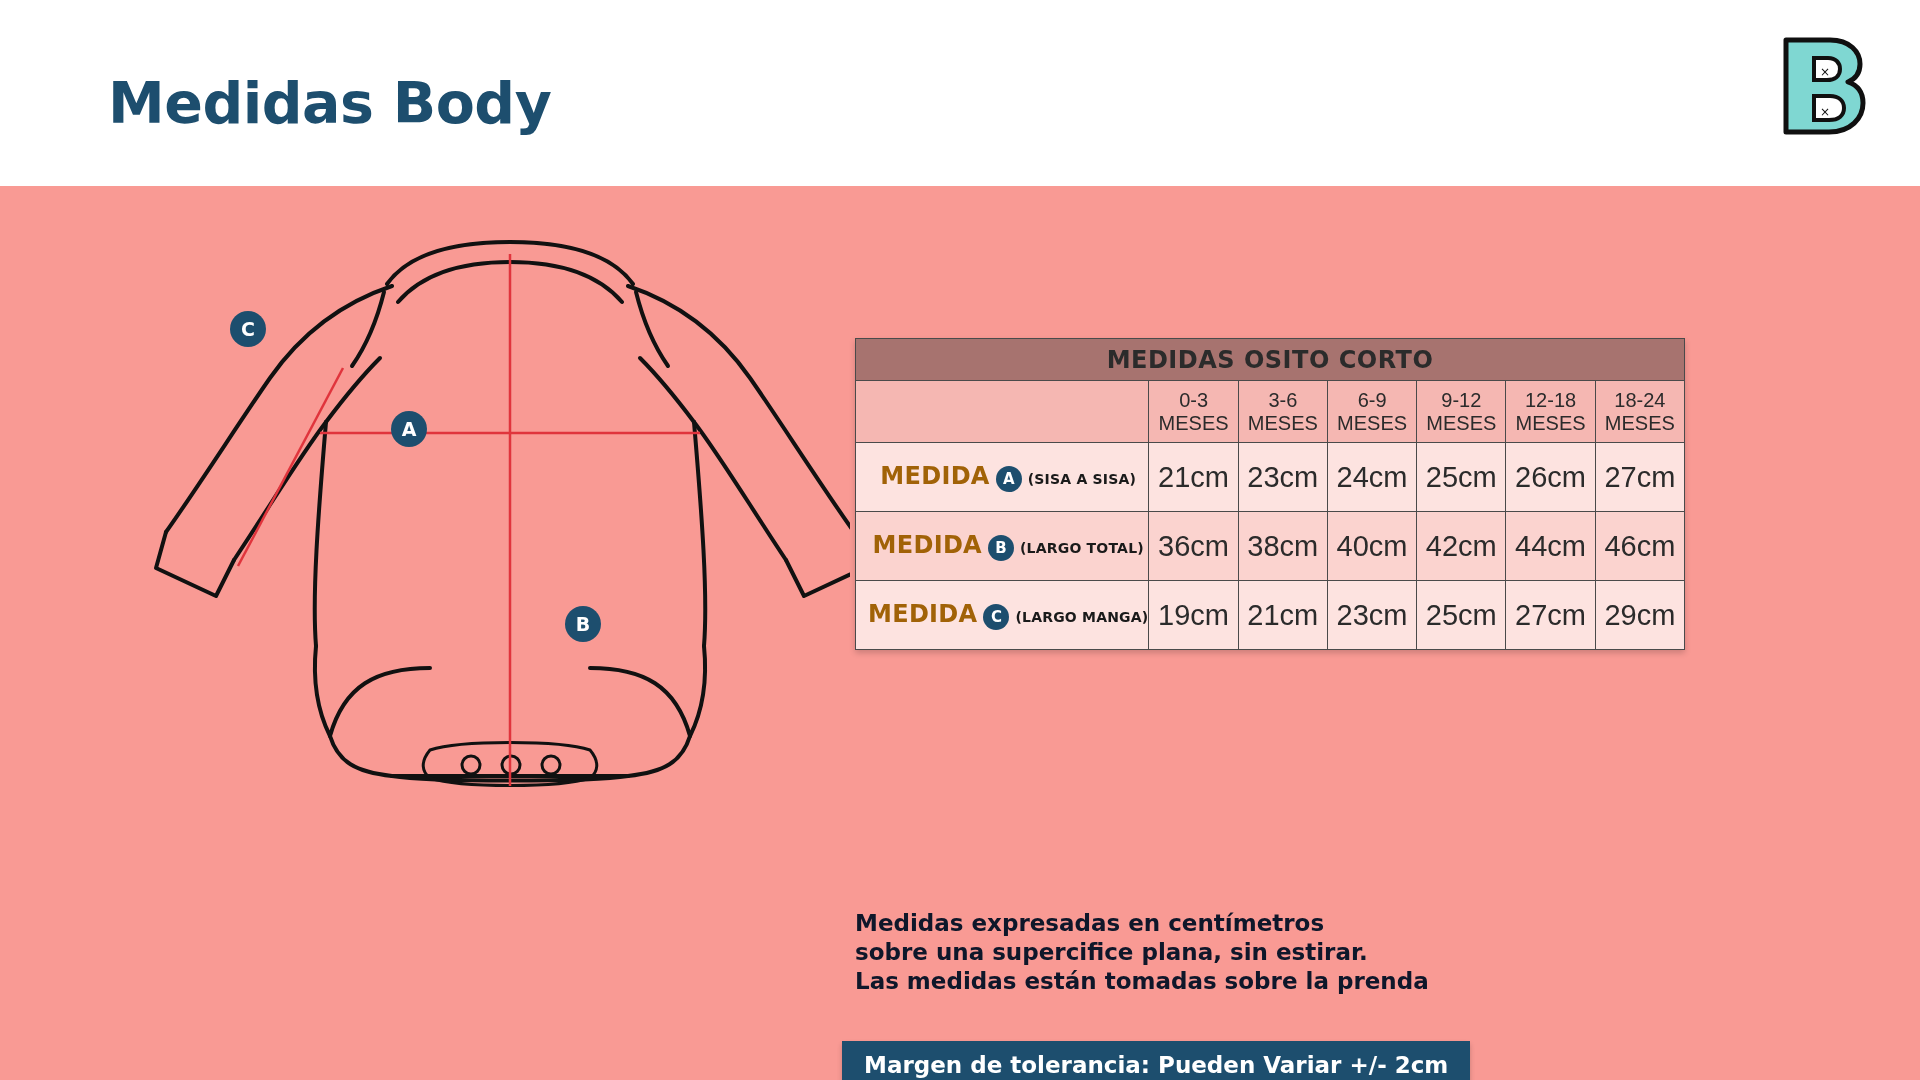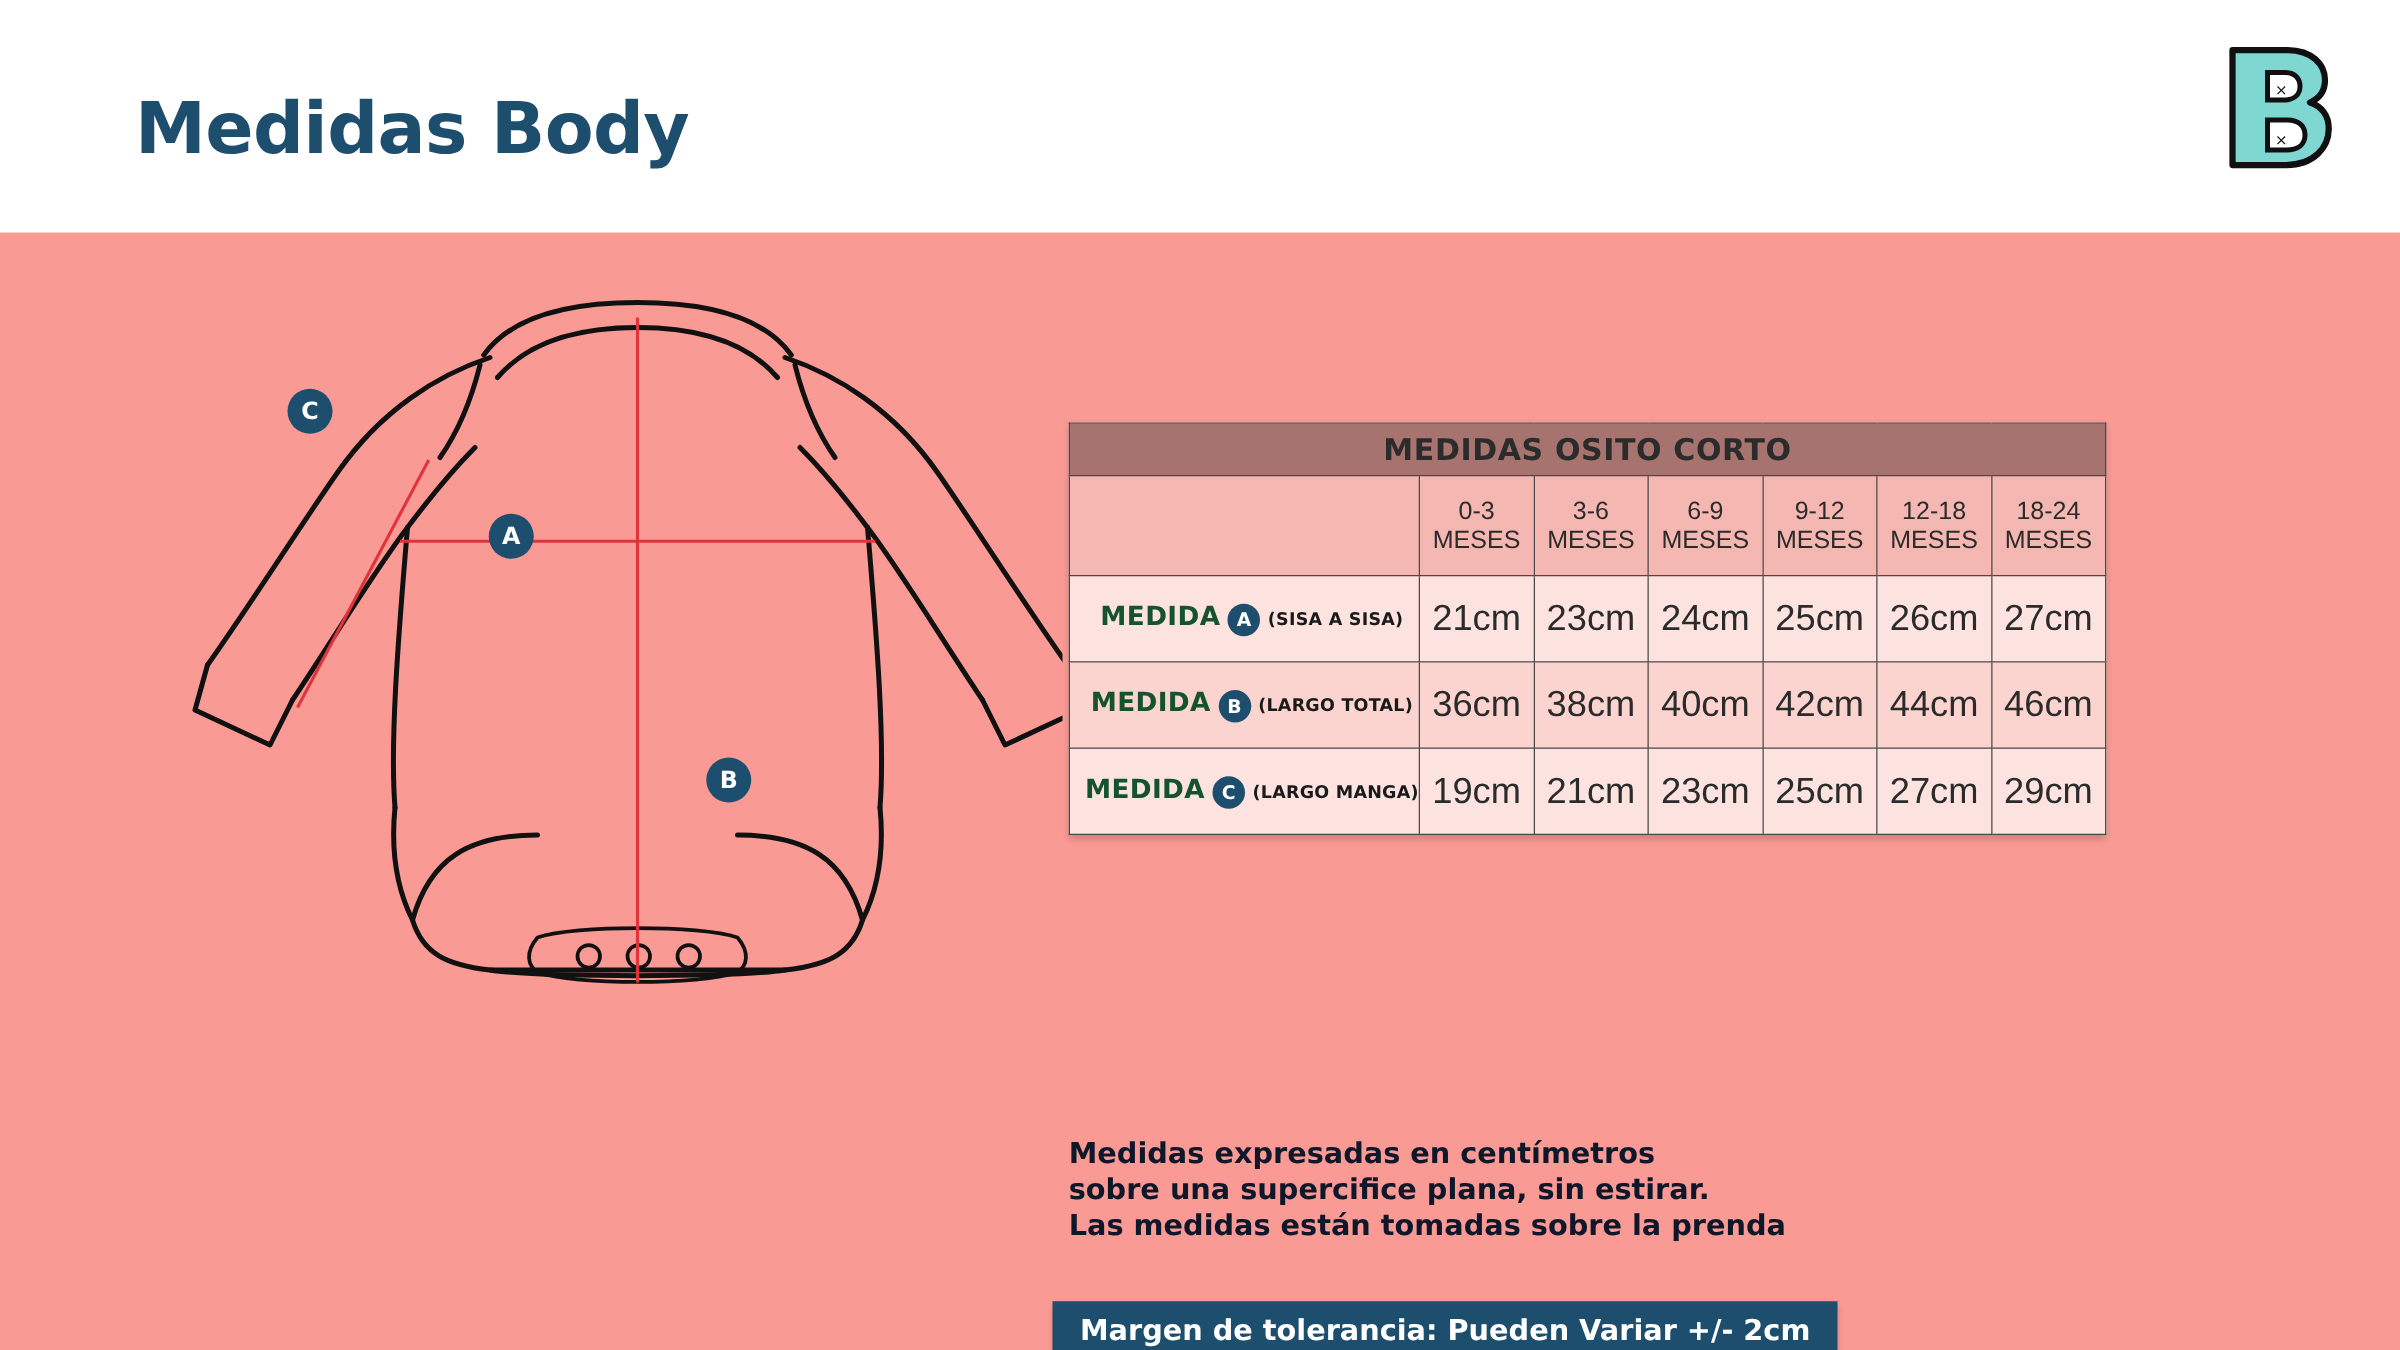--- a/index.html
+++ b/index.html
@@ -90,39 +90,39 @@
     color: #201010;
     font-family: "DejaVu Sans", sans-serif;
     font-weight: bold;
     font-size: 24px;
     letter-spacing: .5px;
     height: 42px;
     text-transform: uppercase;
   }
   .colhead {
     background: #f5b7b2;
-    height: 80px;
+    height: 62px;
     font-size: 20px;
     font-weight: normal;
     line-height: 1.15;
     font-family: "Liberation Sans", sans-serif;
   }
   .colhead.empty { width: 220px; background: #f5b7b2; }
   .rowlabel {
     background: #fde3e0;
     text-align: left;
     padding-left: 12px;
     height: 69px;
     white-space: nowrap;
   }
   .rowlabel .mlbl {
     font-family: "DejaVu Sans", sans-serif;
     font-weight: bold;
-    font-size: 21px;
-    color: #14532d;
+    font-size: 24px;
+    color: #a16207;
     letter-spacing: .3px;
   }
   .rowlabel .mbadge {
     display: inline-flex;
     align-items: center;
     justify-content: center;
     width: 26px; height: 26px;
     border-radius: 50%;
     background: #1d4e6e;
     color: #fff;

